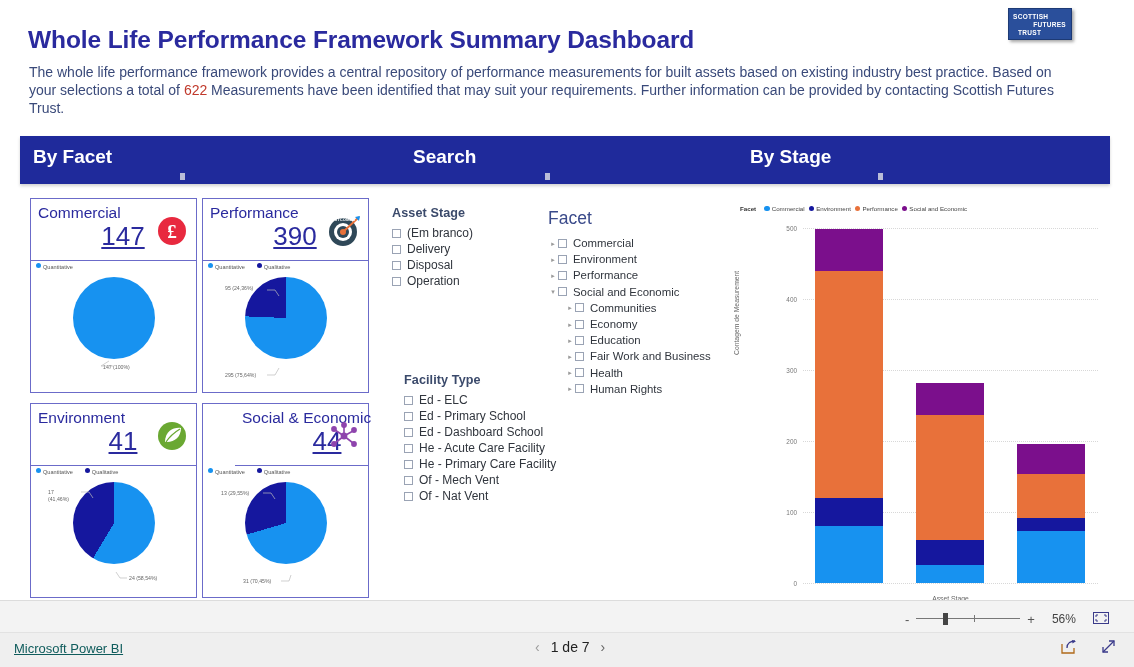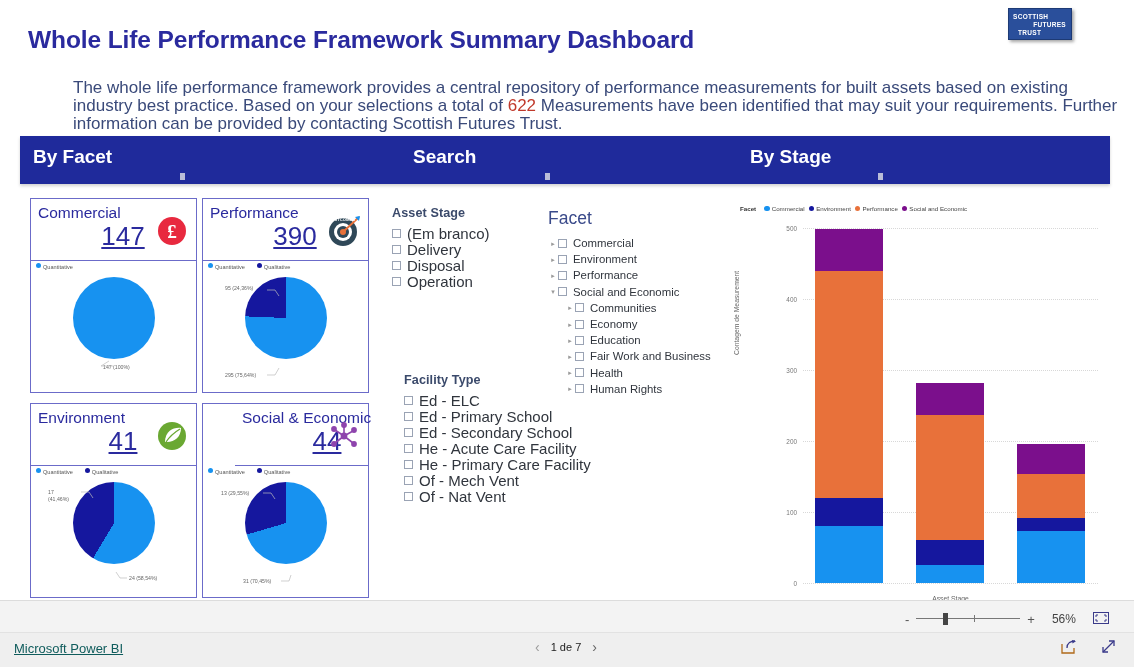--- a/index.html
+++ b/index.html
@@ -30,25 +30,24 @@
     background: #2a4f9b;
     border: 1px solid #1d3a75;
     box-shadow: 2px 2px 3px rgba(0,0,0,0.35);
     overflow: hidden;
   }
   .logo-l1 { position:absolute; left:4px; top:4px; font-size:6.5px; font-weight:700; color:#fff; letter-spacing:.3px;}
   .logo-l2 { position:absolute; right:5px; top:12px; font-size:6.5px; font-weight:700; color:#fff; letter-spacing:.3px;}
   .logo-l3 { position:absolute; left:9px; top:20px; font-size:6.5px; font-weight:700; color:#fff; letter-spacing:.3px;}
 
   .intro {
-    position: absolute; left: 29px; top: 79px;
+    position: absolute; left: 29px; top: 63px;
     width: 1050px;
-    font-size: 17px; line-height: 18px;
+    font-size: 14px; line-height: 18px;
     color: #3a4a7a;
-    margin-left: 44px;
   }
   .intro .hl { color: #c0392b; }
 
   
   .nav-bar {
     position: absolute; left: 20px; top: 136px;
     width: 1090px; height: 48px;
     background: #1f2a9b;
     box-shadow: 0 2px 3px rgba(0,0,0,0.18);
   }
@@ -125,21 +124,21 @@
   }
   .chk-row {
     display: flex; align-items: center;
     height: 16px; cursor: pointer;
   }
   .chk {
     width: 9px; height: 9px;
     border: 1px solid #9aa3b4; background: #fff;
     margin-right: 6px; flex: none;
   }
-  .chk-lbl { font-size: 15px; color: #30353d; white-space: nowrap; }
+  .chk-lbl { font-size: 12px; color: #30353d; white-space: nowrap; }
 
   
   .facet-panel { position: absolute; left: 548px; top: 208px; }
   .facet-title { font-size: 17.5px; color: #3a4a8a; margin-bottom: 6px; }
   .tree-row {
     display: flex; align-items: center; height: 16.2px; cursor: pointer;
   }
   .tree-row.child { padding-left: 17px; }
   .caret {
     width: 10px; font-size: 7px; color: #9a9a9a; flex: none;
@@ -202,21 +201,21 @@
     background: #efefef; border-top: 1px solid #e2e2e2;
   }
   .pbi-link {
     position: absolute; left: 14px; top: 641px;
     font-size: 13px; color: #0f5c5c; text-decoration: underline;
     cursor: pointer;
   }
   .pager { position: absolute; left: 535px; top: 639px; display: flex; align-items: center; gap: 11px; }
   .pager-arrow { font-size: 14px; color: #9b9b9b; cursor: pointer; }
   .pager-arrow.next { color: #666; }
-  .pager-text { font-size: 11px; color: #222; }
+  .pager-text { font-size: 14px; color: #222; }
 
   .zoom-ctrl {
     position: absolute; left: 905px; top: 610px;
     display: flex; align-items: center; gap: 7px;
   }
   .zoom-minus, .zoom-plus { font-size: 13px; color: #555; cursor: pointer; line-height: 1; }
   .slider { position: relative; width: 104px; height: 12px; cursor: pointer; }
   .slider-track {
     position: absolute; left: 0; top: 5px; width: 104px; height: 1px; background: #777;
   }
@@ -396,21 +395,21 @@
     <div class="chk-row">
       <span class="chk"></span>
       <span class="chk-lbl">Ed - ELC</span>
     </div>
     <div class="chk-row">
       <span class="chk"></span>
       <span class="chk-lbl">Ed - Primary School</span>
     </div>
     <div class="chk-row">
       <span class="chk"></span>
-      <span class="chk-lbl">Ed - Secondary School</span>
+      <span class="chk-lbl">Ed - Dashboard School</span>
     </div>
     <div class="chk-row">
       <span class="chk"></span>
       <span class="chk-lbl">He - Acute Care Facility</span>
     </div>
     <div class="chk-row">
       <span class="chk"></span>
       <span class="chk-lbl">He - Primary Care Facility</span>
     </div>
     <div class="chk-row">

